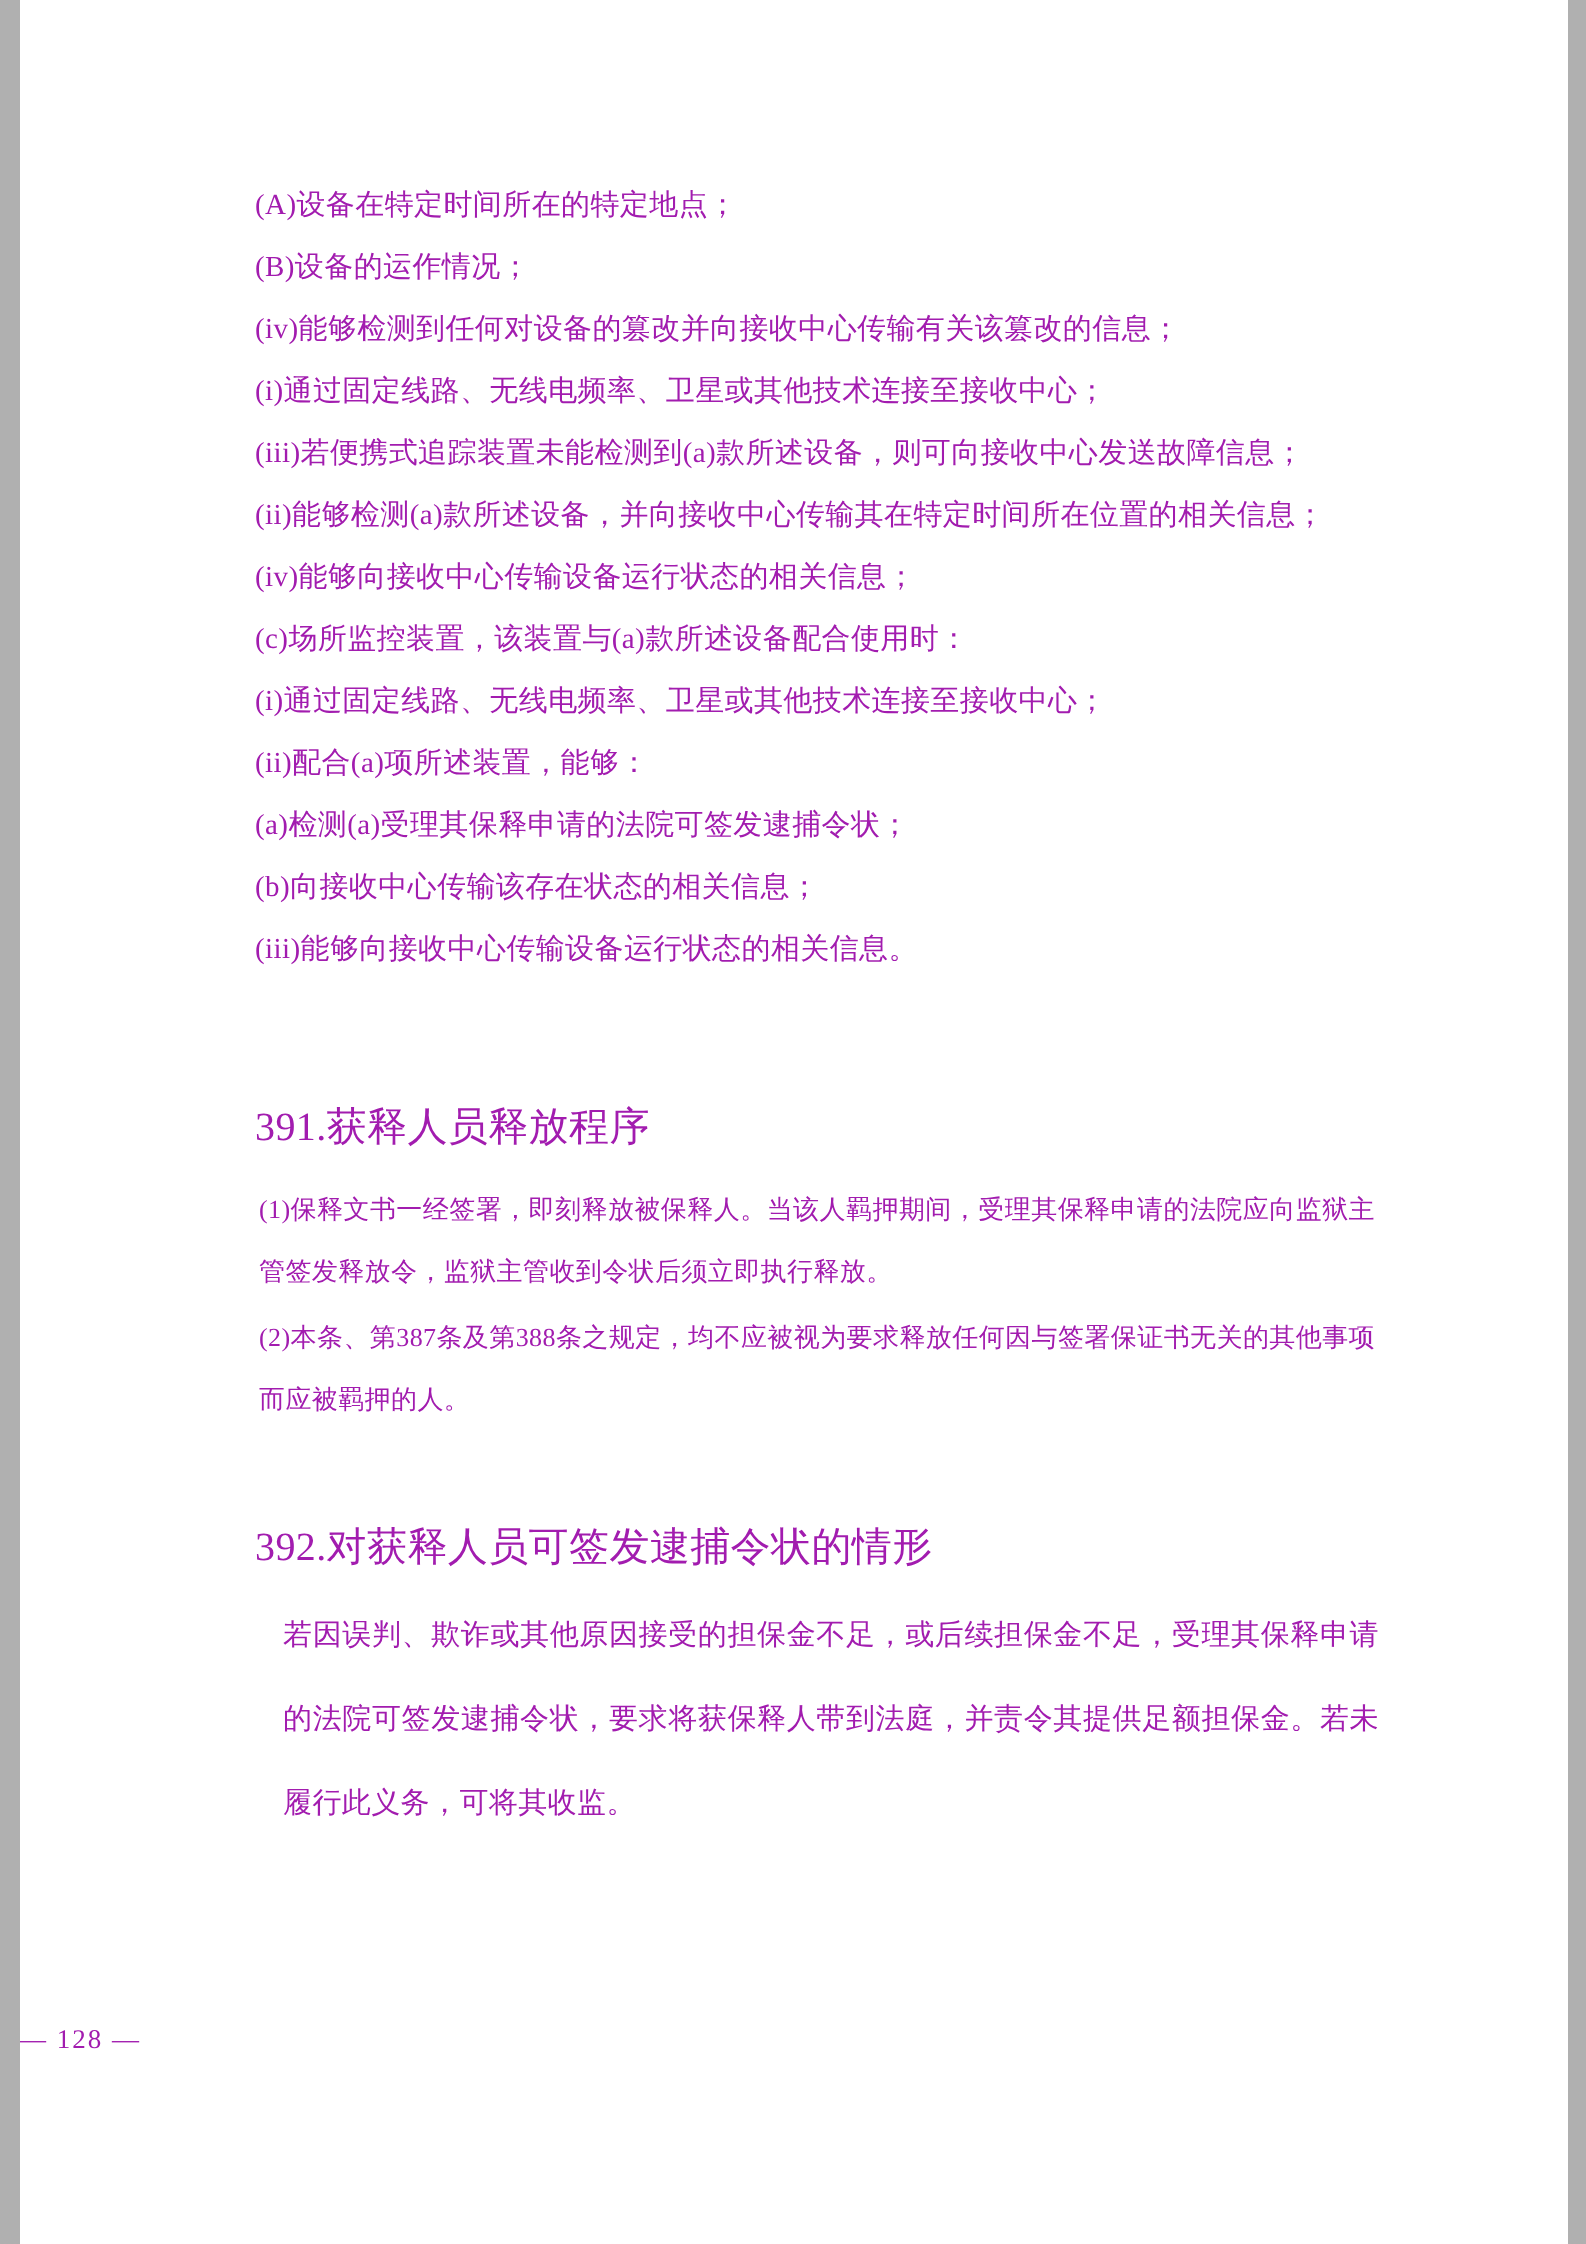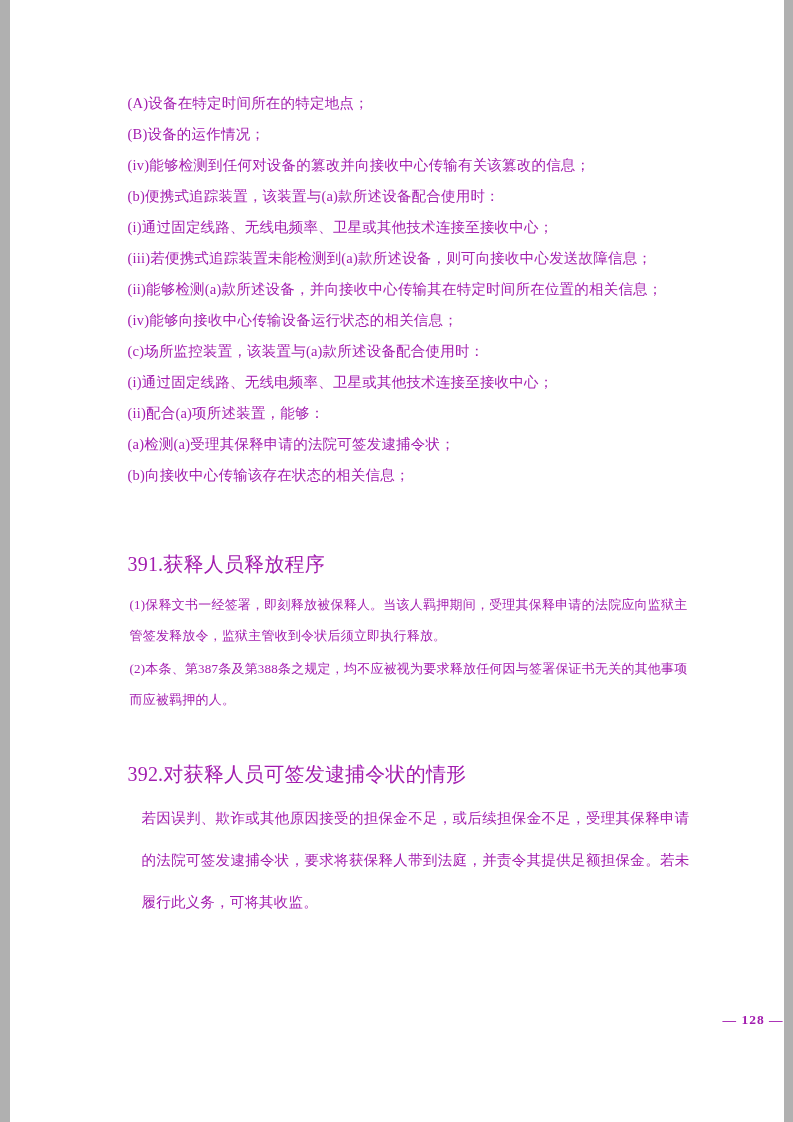--- a/index.html
+++ b/index.html
@@ -55,45 +55,44 @@
     margin: 0;
     text-align: justify;
     letter-spacing: 0.2px;
     padding-left: 14px;
   }
   .footer {
     position: absolute;
     left: 0;
     right: 0;
     top: 1012px;
-    text-align: right;
+    text-align: left;
     font-size: 13.5px;
     letter-spacing: 1px;
-    font-weight: bold;
   }
 </style>
 </head>
 <body>
 
 <div class="page">
   <div class="content">
 
     <p class="para">(A)设备在特定时间所在的特定地点；</p>
     <p class="para">(B)设备的运作情况；</p>
     <p class="para">(iv)能够检测到任何对设备的篡改并向接收中心传输有关该篡改的信息；</p>
-    <p class="para">(b)便携式追踪装置，该装置与(a)款所述设备配合使用时：</p>
     <p class="para">(i)通过固定线路、无线电频率、卫星或其他技术连接至接收中心；</p>
     <p class="para">(iii)若便携式追踪装置未能检测到(a)款所述设备，则可向接收中心发送故障信息；</p>
     <p class="para">(ii)能够检测(a)款所述设备，并向接收中心传输其在特定时间所在位置的相关信息；</p>
     <p class="para">(iv)能够向接收中心传输设备运行状态的相关信息；</p>
     <p class="para">(c)场所监控装置，该装置与(a)款所述设备配合使用时：</p>
     <p class="para">(i)通过固定线路、无线电频率、卫星或其他技术连接至接收中心；</p>
     <p class="para">(ii)配合(a)项所述装置，能够：</p>
     <p class="para">(a)检测(a)受理其保释申请的法院可签发逮捕令状；</p>
     <p class="para">(b)向接收中心传输该存在状态的相关信息；</p>
+    <p class="para">(iii)能够向接收中心传输设备运行状态的相关信息。</p>
 
     <div class="gap-lg"></div>
 
     <h2 class="section-head">391.获释人员释放程序</h2>
     <div class="gap-sm"></div>
     <p class="body-para">(1)保释文书一经签署，即刻释放被保释人。当该人羁押期间，受理其保释申请的法院应向监狱主管签发释放令，监狱主管收到令状后须立即执行释放。</p>
     <p class="body-para">(2)本条、第387条及第388条之规定，均不应被视为要求释放任何因与签署保证书无关的其他事项而应被羁押的人。</p>
 
     <div class="gap-md"></div>
 

